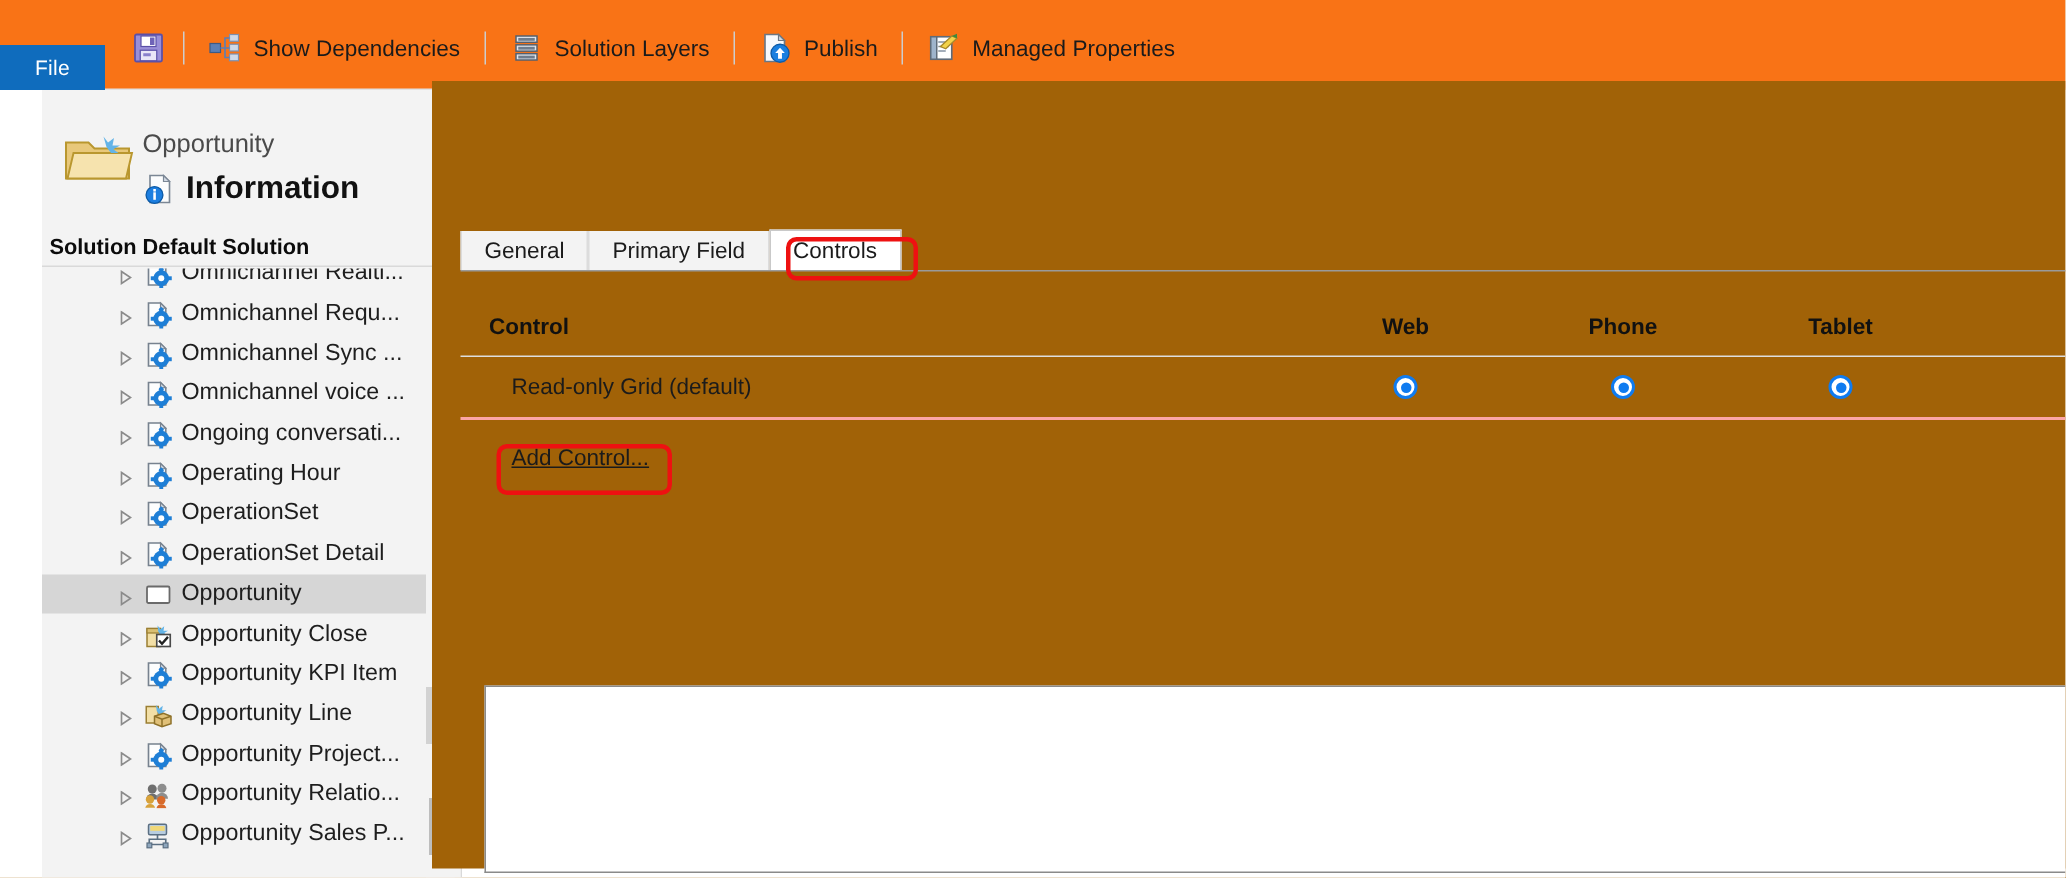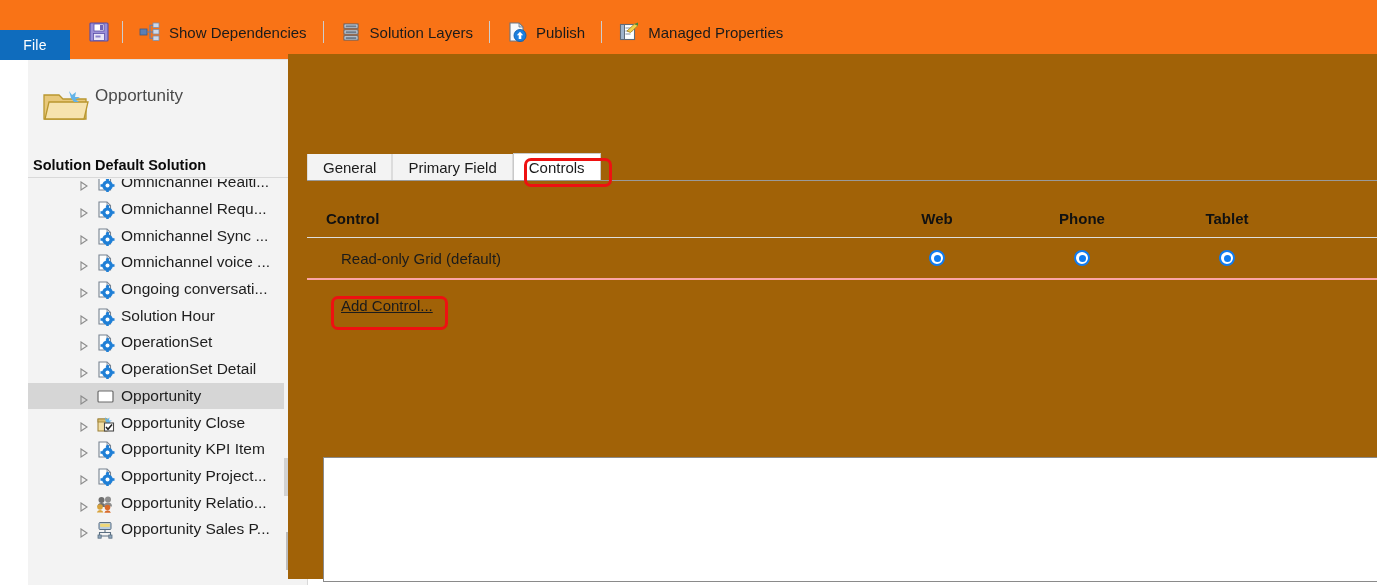--- a/index.html
+++ b/index.html
@@ -439,20 +439,32 @@
 
     <div class="entity-head">
       <span class="folder-icon">
         <svg width="50" height="40" viewBox="0 0 50 40">
           <path d="M3 9 L18 9 L22 13 L45 13 L45 33 L3 33 Z" fill="#e8c87a" stroke="#b9972f" stroke-width="1.3"></path>
           <path d="M8 16 L47 16 L43 33 L4 33 Z" fill="#f6e3ae" stroke="#b9972f" stroke-width="1.3"></path>
           <path d="M28 5 L31 9 L35 6 L34 11 L39 11 L34.5 13.5 L38 16 L33 16 L30 12 Z" fill="#63b4e8"></path>
         </svg>
       </span>
       <div class="entity-sub">Opportunity</div>
+      <div class="entity-title-row">
+        <span class="info-ico">
+          <svg width="22" height="22" viewBox="0 0 22 22">
+            <path d="M5 2 L14 2 L18 6 L18 20 L5 20 Z" fill="#fbfcfd" stroke="#7b8795" stroke-width="1.1"></path>
+            <path d="M14 2 L14 6 L18 6 Z" fill="#d2dae4" stroke="#7b8795" stroke-width="0.8"></path>
+            <circle cx="8" cy="15" r="5.6" fill="#1c7ee0" stroke="#0c5aa6" stroke-width="0.9"></circle>
+            <rect x="7.2" y="13.2" width="1.7" height="5" fill="#ffffff"></rect>
+            <rect x="7.2" y="11" width="1.7" height="1.7" fill="#ffffff"></rect>
+          </svg>
+        </span>
+        <span class="entity-title">Information</span>
+      </div>
     </div>
 
     <div class="solution-bar">
       <span class="txt">Solution Default Solution</span>
     </div>
 
     <div class="tree-wrap">
       <div class="tree" id="tree-root">
           <div class="tree-row">
             <span class="tri"><svg width="8" height="10" viewBox="0 0 8 10">
@@ -571,21 +583,21 @@
                   <g fill="#1f7fd6">
                     <rect x="-1.3" y="-7" width="2.6" height="3"></rect>
                     <rect x="-1.3" y="4" width="2.6" height="3"></rect>
                     <rect x="-7" y="-1.3" width="3" height="2.6"></rect>
                     <rect x="4" y="-1.3" width="3" height="2.6"></rect>
                     <rect x="-5.6" y="-5.6" width="2.6" height="2.6" transform="rotate(45)"></rect>
                   </g>
                   <circle r="2" fill="#ffffff"></circle>
                 </g>
               </svg></span>
-            <span class="t-label">Solution Hour</span>
+            <span class="t-label">Operating Hour</span>
           </div>
           <div class="tree-row">
             <span class="tri"><svg width="8" height="10" viewBox="0 0 8 10">
                 <path d="M1 1 L7 5 L1 9 Z" fill="none" stroke="#8b8b8b" stroke-width="1.1"></path>
               </svg></span>
             <span class="t-icon"><svg width="19" height="19" viewBox="0 0 19 19">
                 <path d="M3 2 L11 2 L14.5 5.5 L14.5 17 L3 17 Z" fill="#fdfefe" stroke="#77828f" stroke-width="1.1"></path>
                 <path d="M11 2 L11 5.5 L14.5 5.5 Z" fill="#d3dbe4" stroke="#77828f" stroke-width="0.8"></path>
                 <g transform="translate(11.5,12.5)">
                   <circle r="5.3" fill="#1f7fd6"></circle>
@@ -657,20 +669,33 @@
                     <rect x="-1.3" y="-7" width="2.6" height="3"></rect>
                     <rect x="-1.3" y="4" width="2.6" height="3"></rect>
                     <rect x="-7" y="-1.3" width="3" height="2.6"></rect>
                     <rect x="4" y="-1.3" width="3" height="2.6"></rect>
                     <rect x="-5.6" y="-5.6" width="2.6" height="2.6" transform="rotate(45)"></rect>
                   </g>
                   <circle r="2" fill="#ffffff"></circle>
                 </g>
               </svg></span>
             <span class="t-label">Opportunity KPI Item</span>
+          </div>
+          <div class="tree-row">
+            <span class="tri"><svg width="8" height="10" viewBox="0 0 8 10">
+                <path d="M1 1 L7 5 L1 9 Z" fill="none" stroke="#8b8b8b" stroke-width="1.1"></path>
+              </svg></span>
+            <span class="t-icon"><svg width="19" height="19" viewBox="0 0 19 19">
+                <rect x="1.5" y="4" width="8" height="11" fill="#f2dfa6" stroke="#9b7f33" stroke-width="1"></rect>
+                <path d="M8 3 L10 5.5 L12.5 3.5 L12 6.5 L15 6.5 L12.5 8 L14.5 10 L10.5 10 L8.5 7 Z" fill="#63b4e8"></path>
+                <path d="M7 10.5 L13 8.5 L18 10.5 L18 15.5 L12 17.5 L7 15.5 Z" fill="#e0c078" stroke="#8e7129" stroke-width="1"></path>
+                <path d="M7 10.5 L12 12.5 L18 10.5" fill="none" stroke="#8e7129" stroke-width="1"></path>
+                <line x1="12" y1="12.5" x2="12" y2="17.5" stroke="#8e7129" stroke-width="1"></line>
+              </svg></span>
+            <span class="t-label">Opportunity Line</span>
           </div>
           <div class="tree-row">
             <span class="tri"><svg width="8" height="10" viewBox="0 0 8 10">
                 <path d="M1 1 L7 5 L1 9 Z" fill="none" stroke="#8b8b8b" stroke-width="1.1"></path>
               </svg></span>
             <span class="t-icon"><svg width="19" height="19" viewBox="0 0 19 19">
                 <path d="M3 2 L11 2 L14.5 5.5 L14.5 17 L3 17 Z" fill="#fdfefe" stroke="#77828f" stroke-width="1.1"></path>
                 <path d="M11 2 L11 5.5 L14.5 5.5 Z" fill="#d3dbe4" stroke="#77828f" stroke-width="0.8"></path>
                 <g transform="translate(11.5,12.5)">
                   <circle r="5.3" fill="#1f7fd6"></circle>

